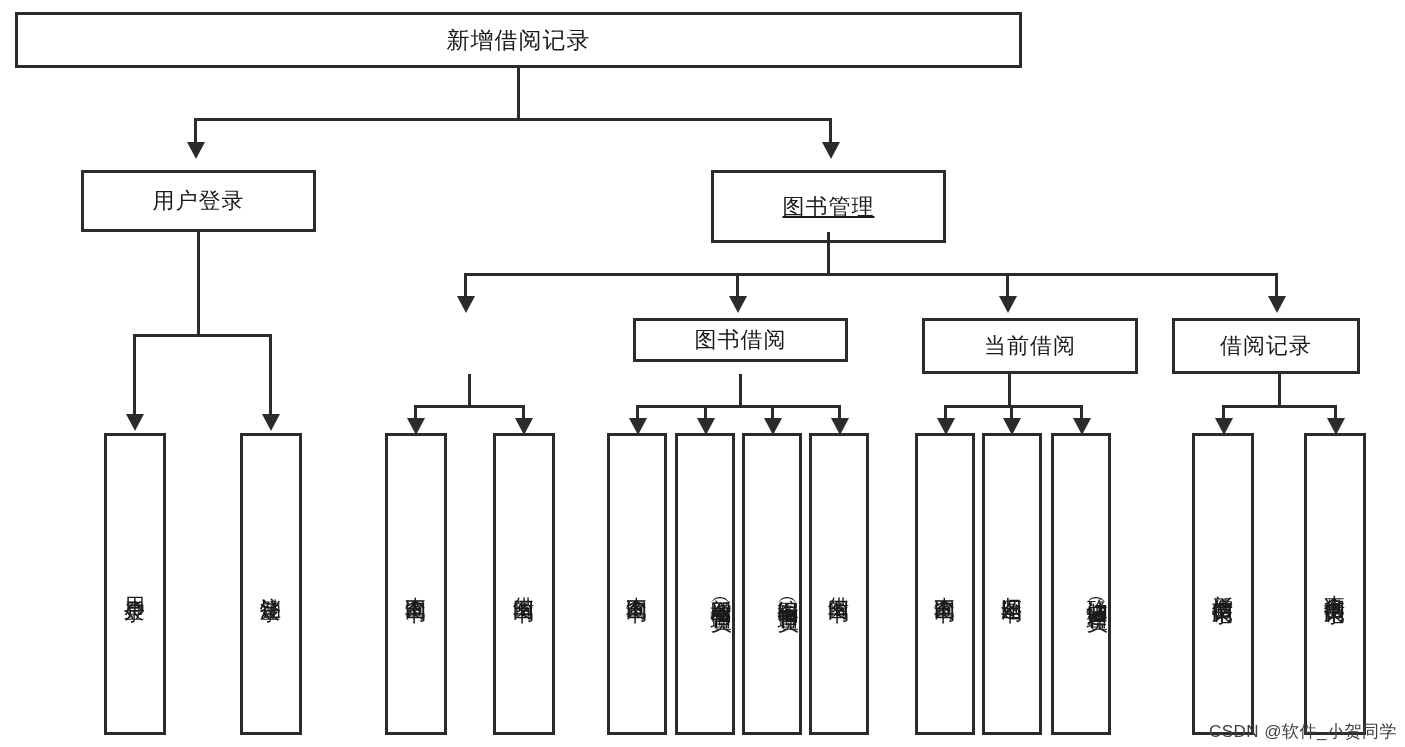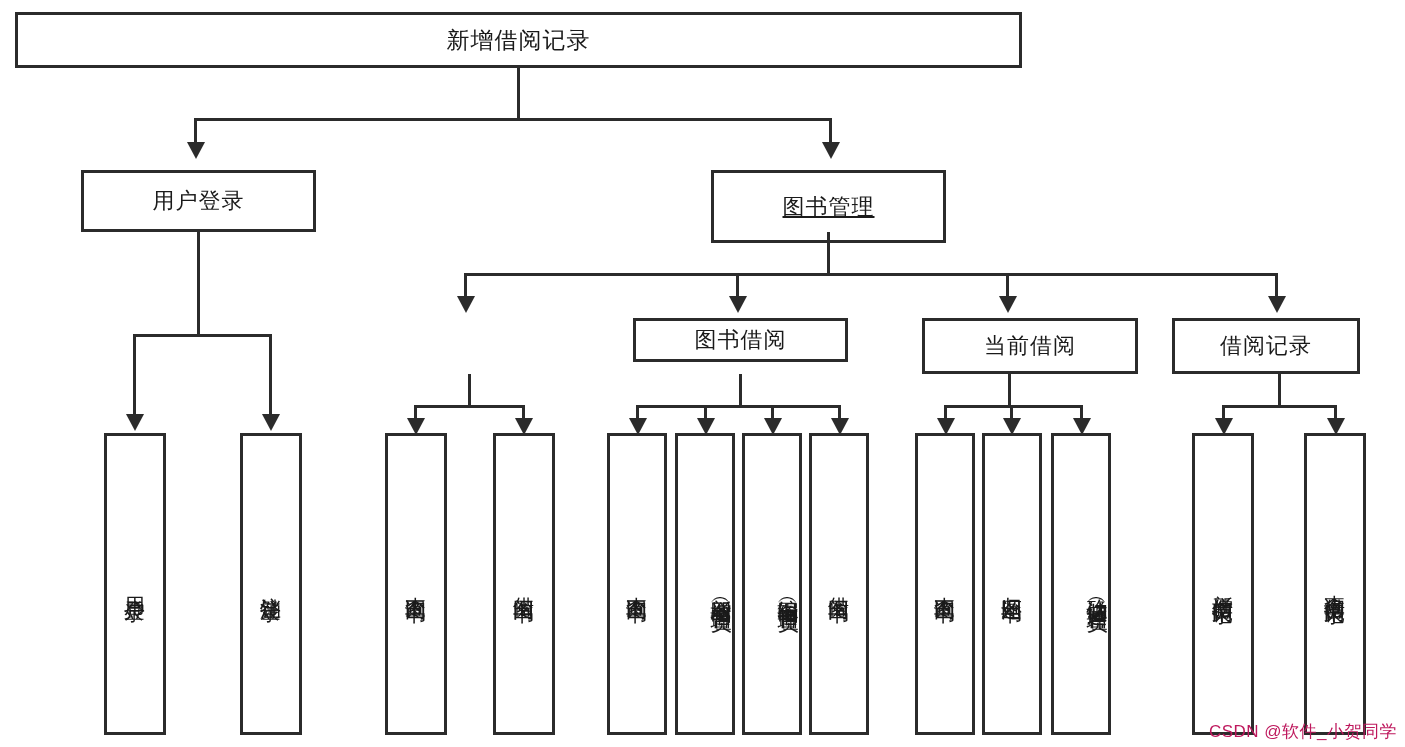--- a/index.html
+++ b/index.html
@@ -61,21 +61,21 @@
     height: 0;
     border-left: 9px solid transparent;
     border-right: 9px solid transparent;
     border-top: 17px solid #2b2b2b;
   }
   #watermark {
     position: absolute;
     right: 8px;
     bottom: 4px;
     font-size: 17px;
-    color: #be185d;
+    color: #404040;
     letter-spacing: 0.5px;
     white-space: nowrap;
   }
 </style>
 </head>
 <body>
 
 <div id="canvas">
 
   <div class="node h title" style="left:15px; top:12px; width:1007px; height:56px;">新增借阅记录</div>

